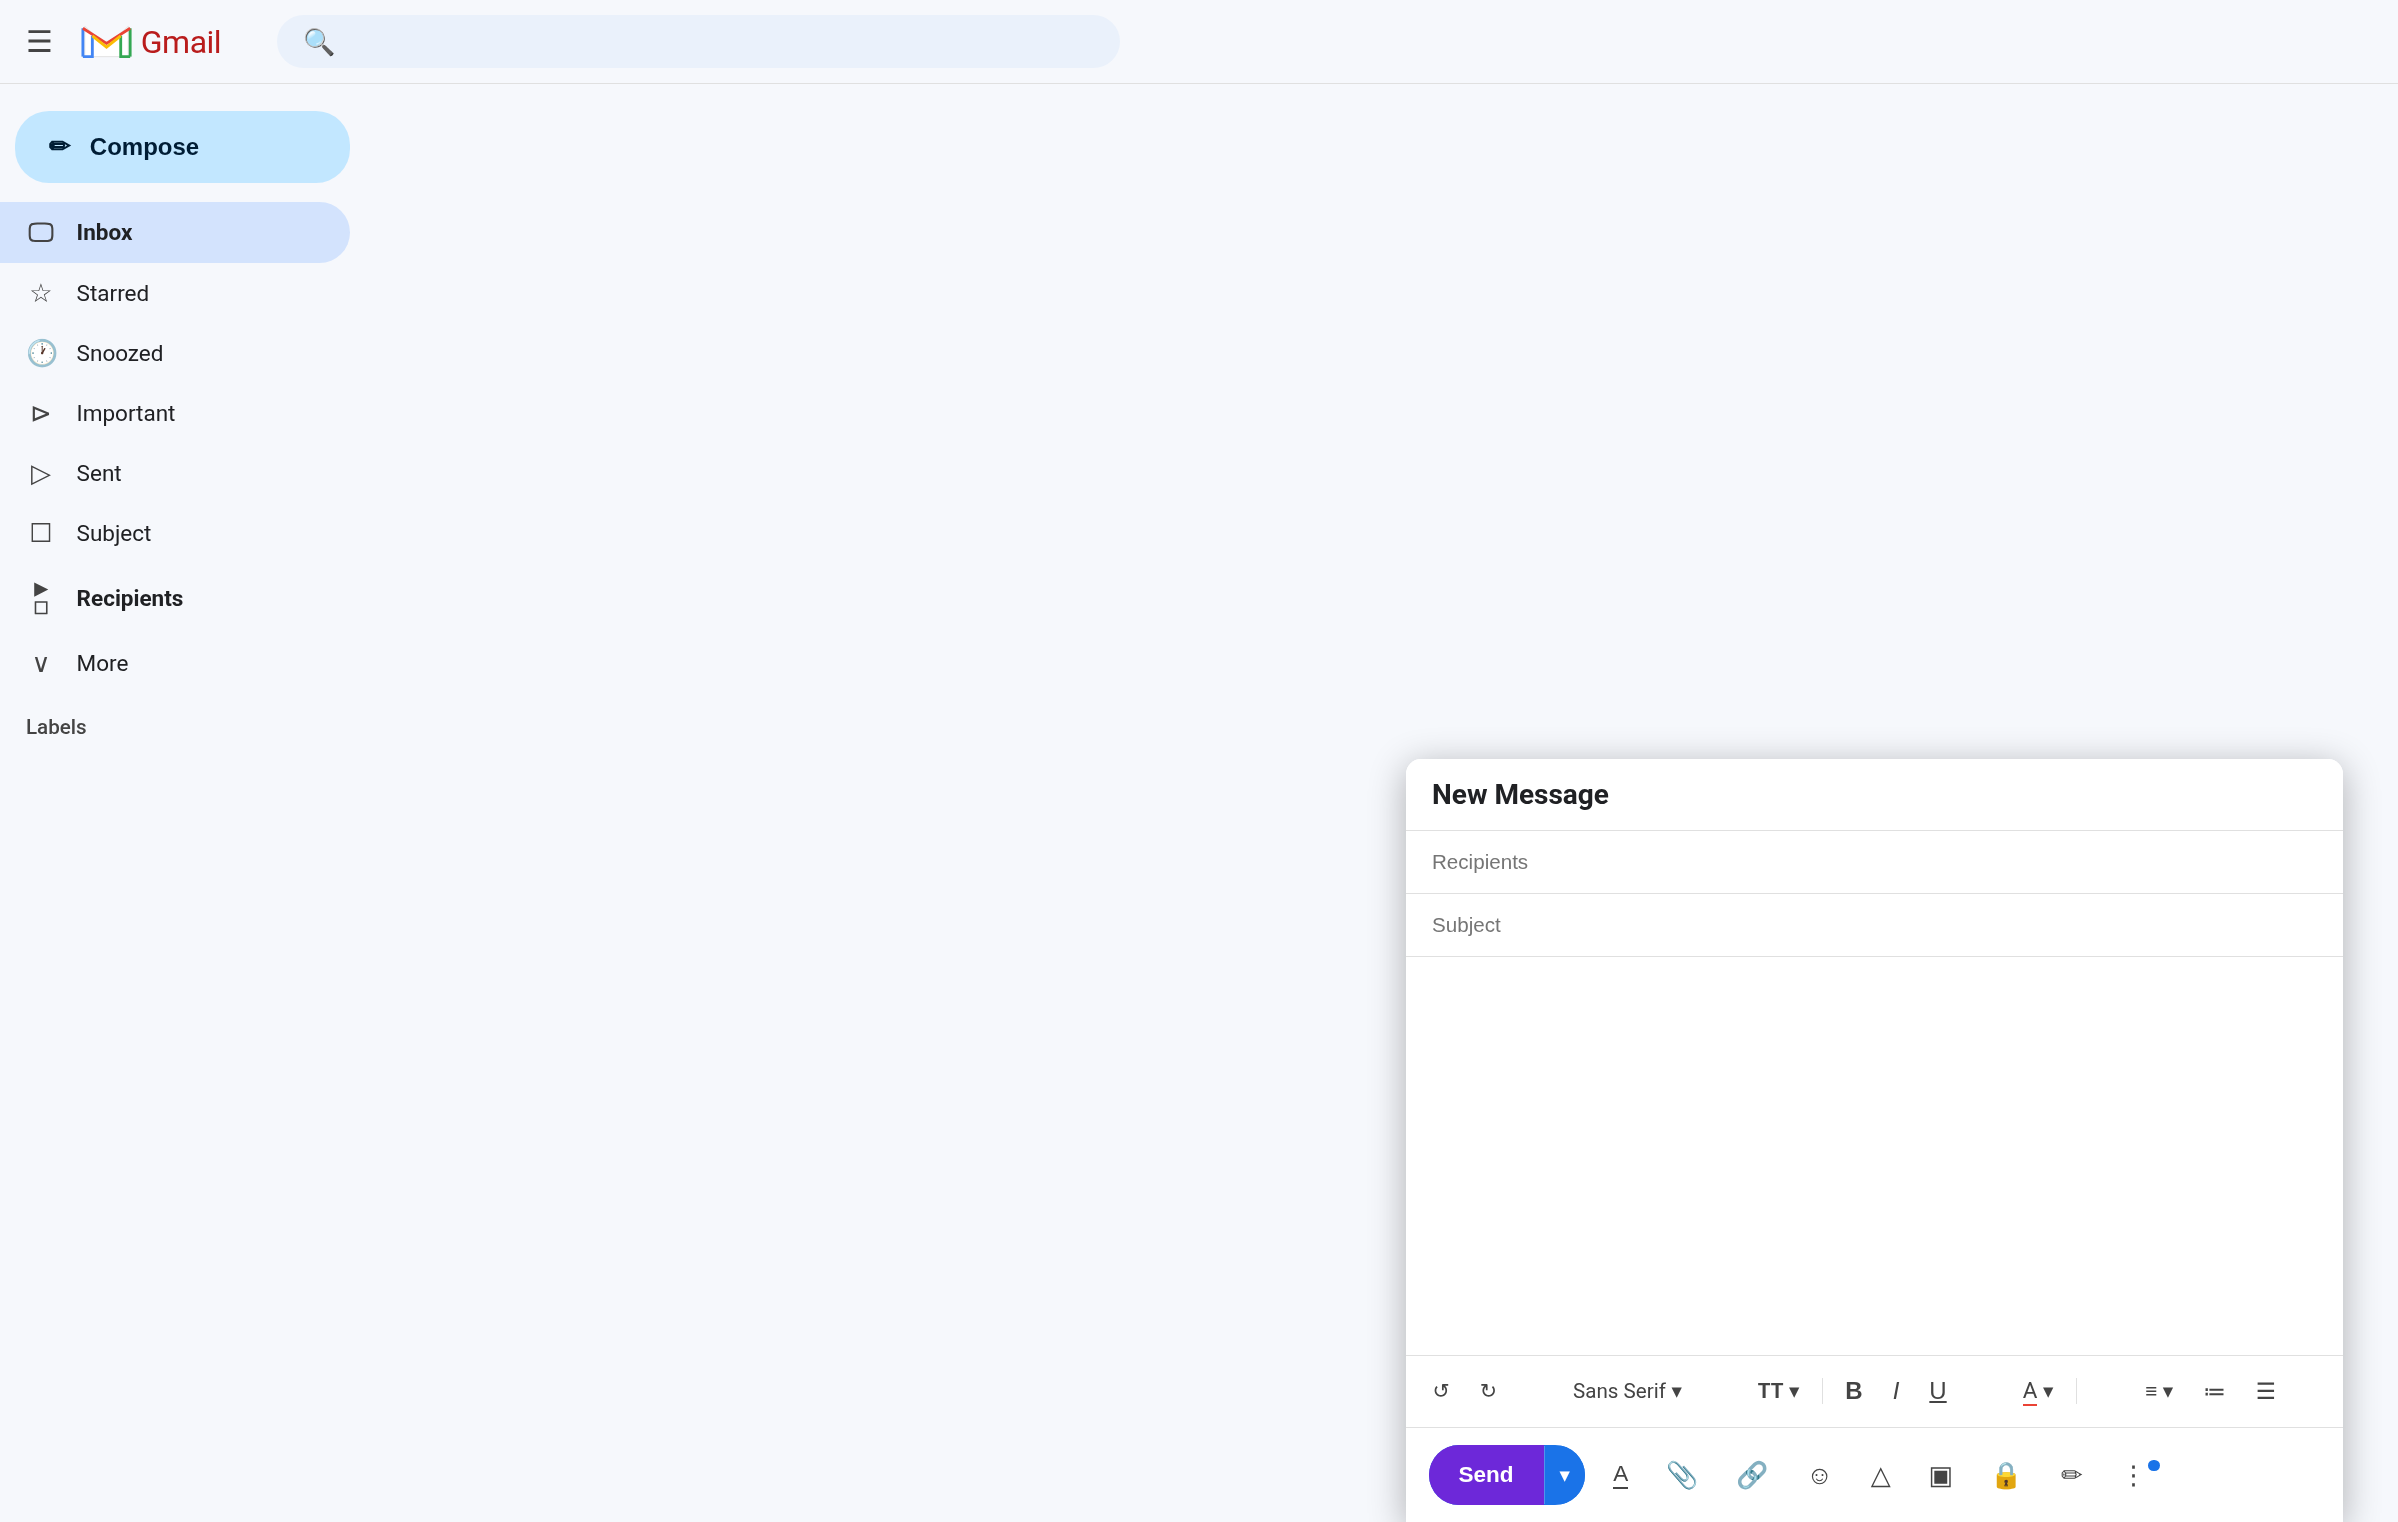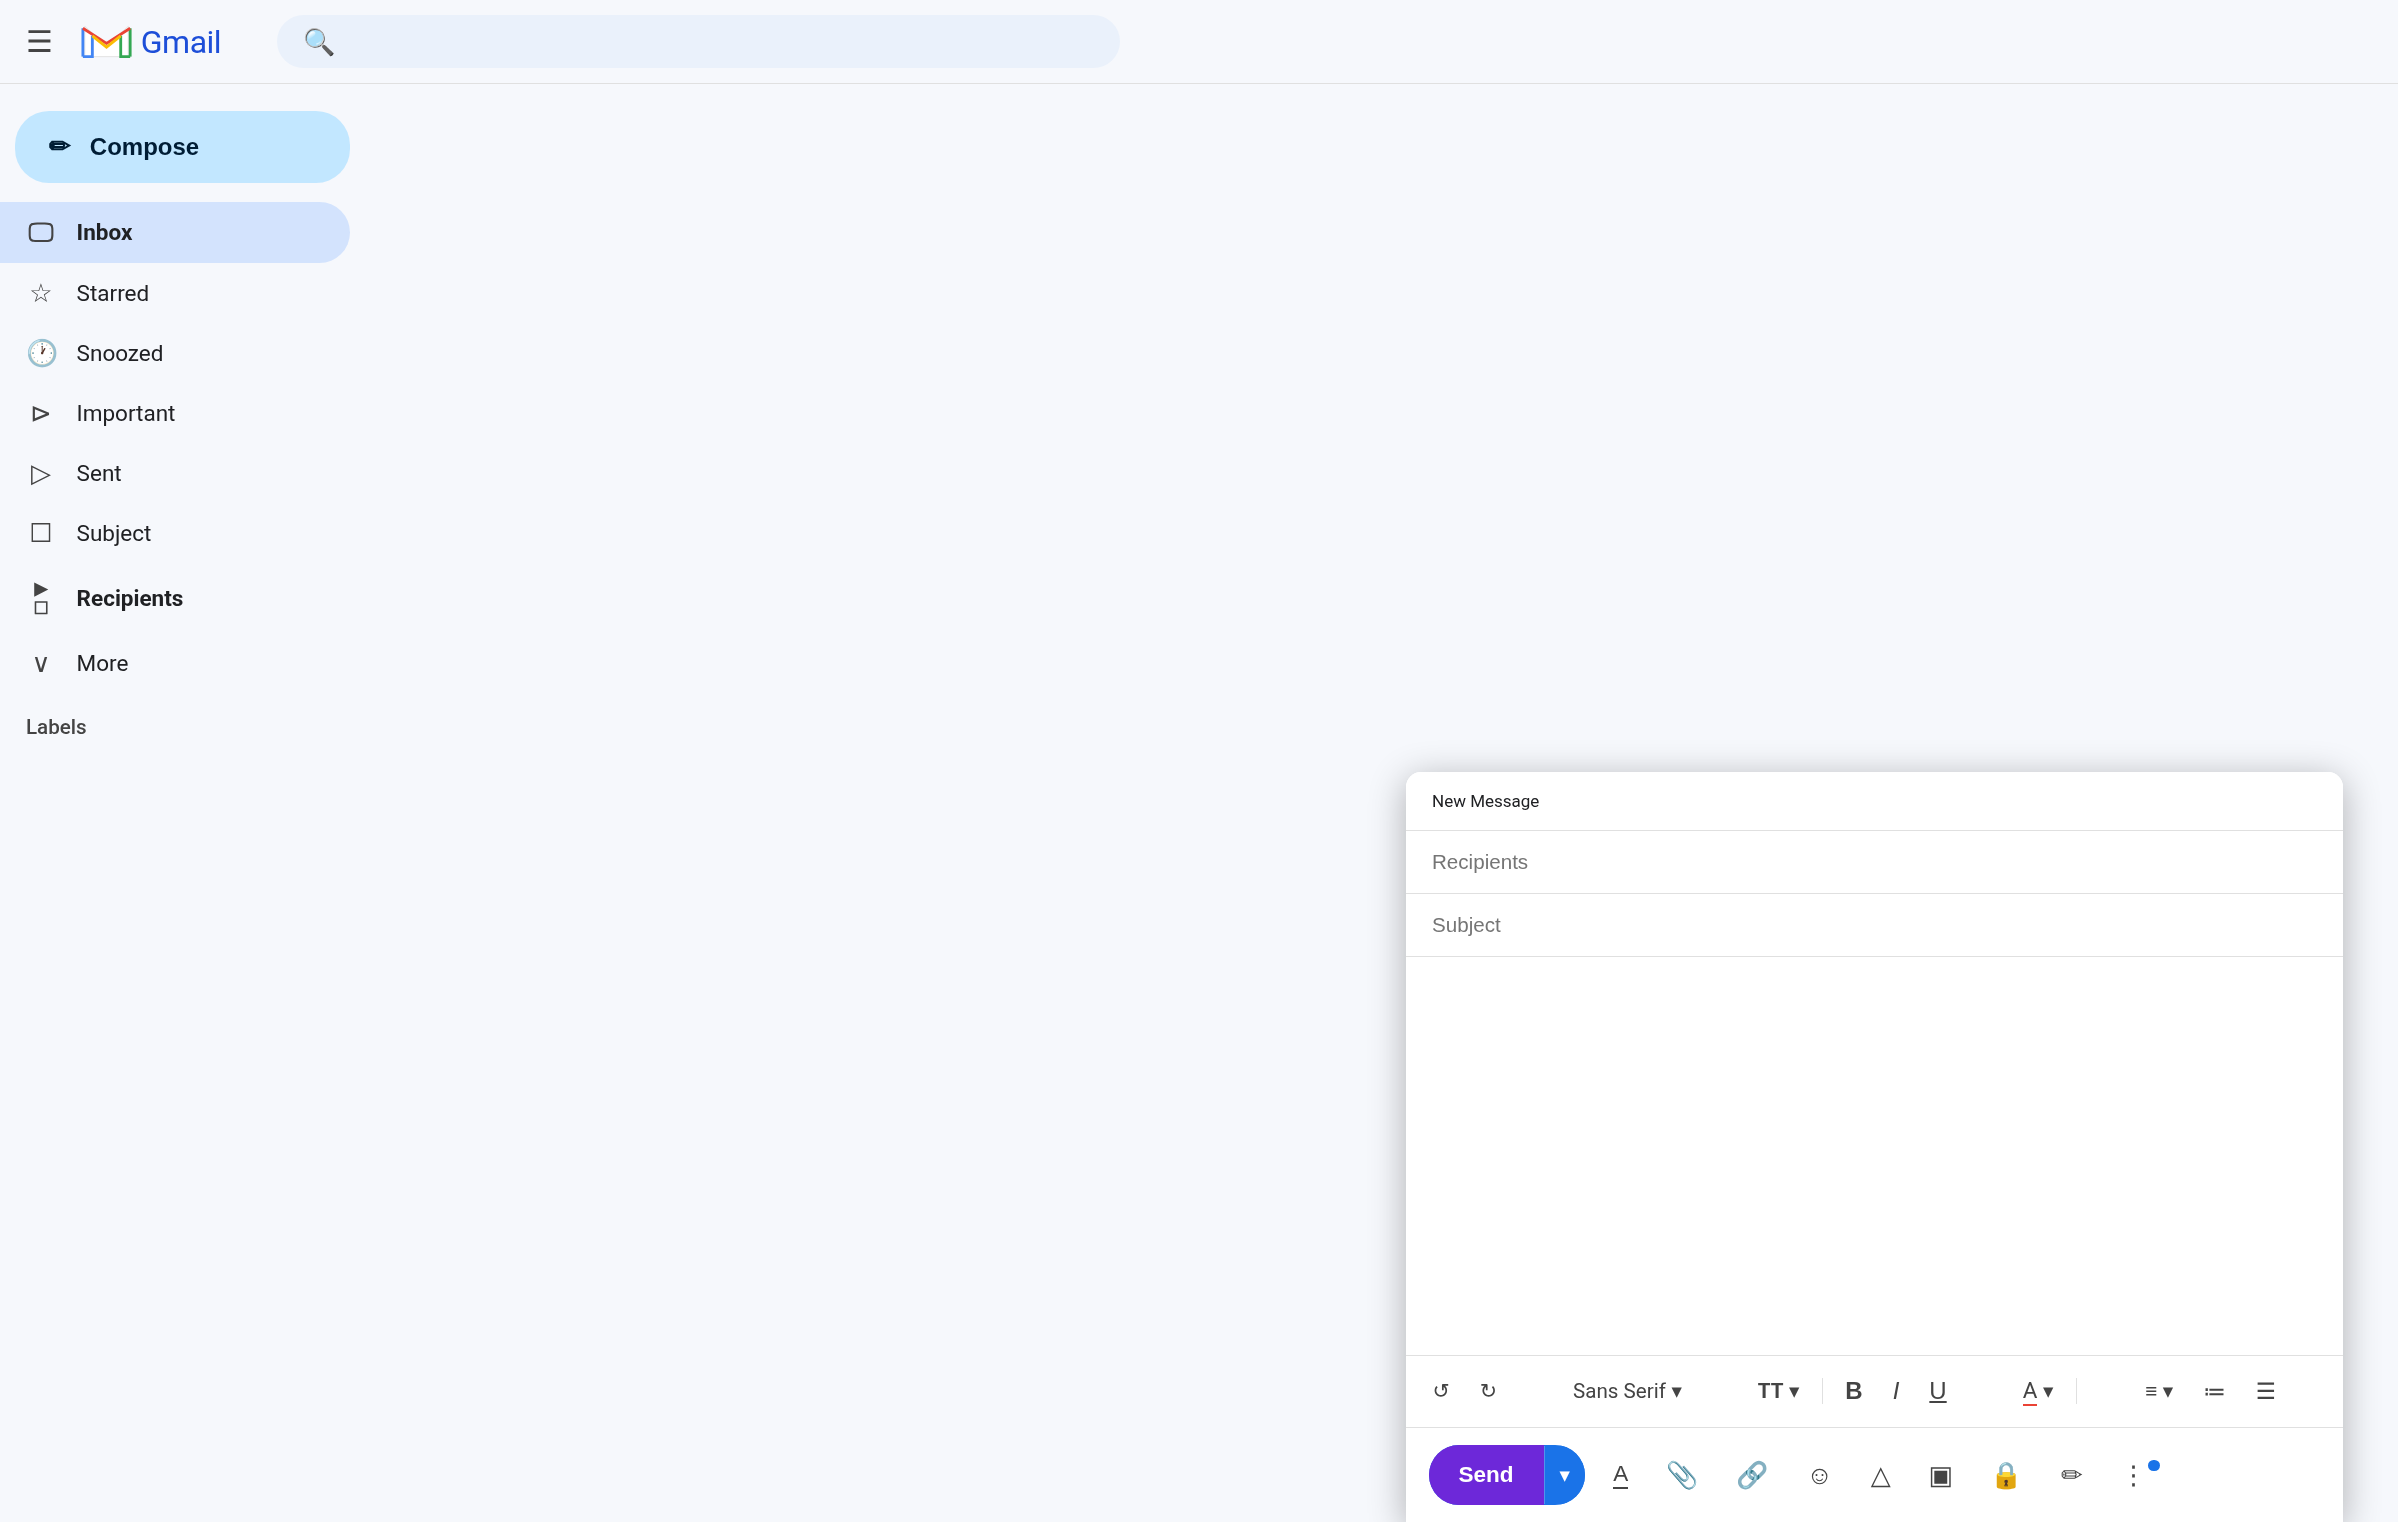--- a/index.html
+++ b/index.html
@@ -39,21 +39,21 @@
       gap: 7.5px;
     }
 
     .gmail-m {
       width: 52px;
       height: 41px;
     }
 
     .gmail-text {
       font-size: 32px;
-      color: #1d4ed8;
+      color: #b91c1c;
       font-weight: 400;
       letter-spacing: -0.5px;
     }
 
     .search-bar {
       display: flex;
       align-items: center;
       background: #eaf1fb;
       border-radius: 30px;
       padding: 11.2px 26px;
@@ -171,22 +171,22 @@
     .compose-header {
       background: #fff;
       padding: 19px 26px;
       border-bottom: 0.9px solid #e0e0e0;
       display: flex;
       align-items: center;
       justify-content: space-between;
     }
 
     .compose-title {
-      font-size: 17px;
-      font-weight: 400;
+      font-size: 28px;
+      font-weight: 700;
       color: #202124;
     }
 
     .compose-field {
       padding: 19px 26px;
       border-bottom: 0.9px solid #e0e0e0;
     }
 
     .compose-field input {
       border: none;

